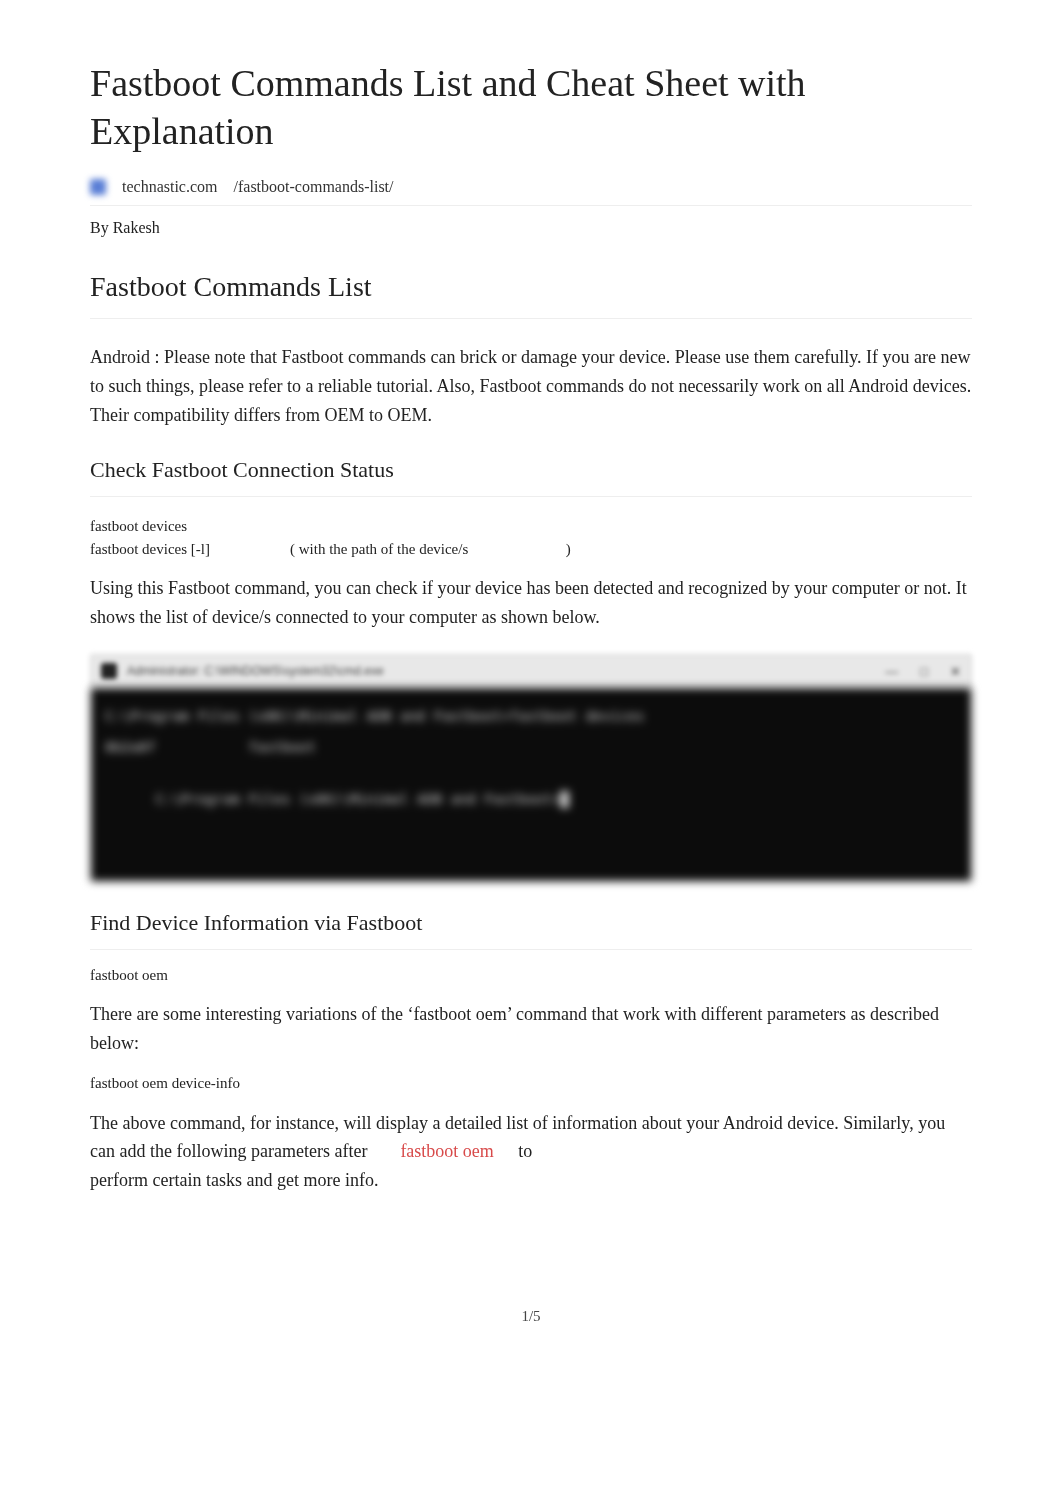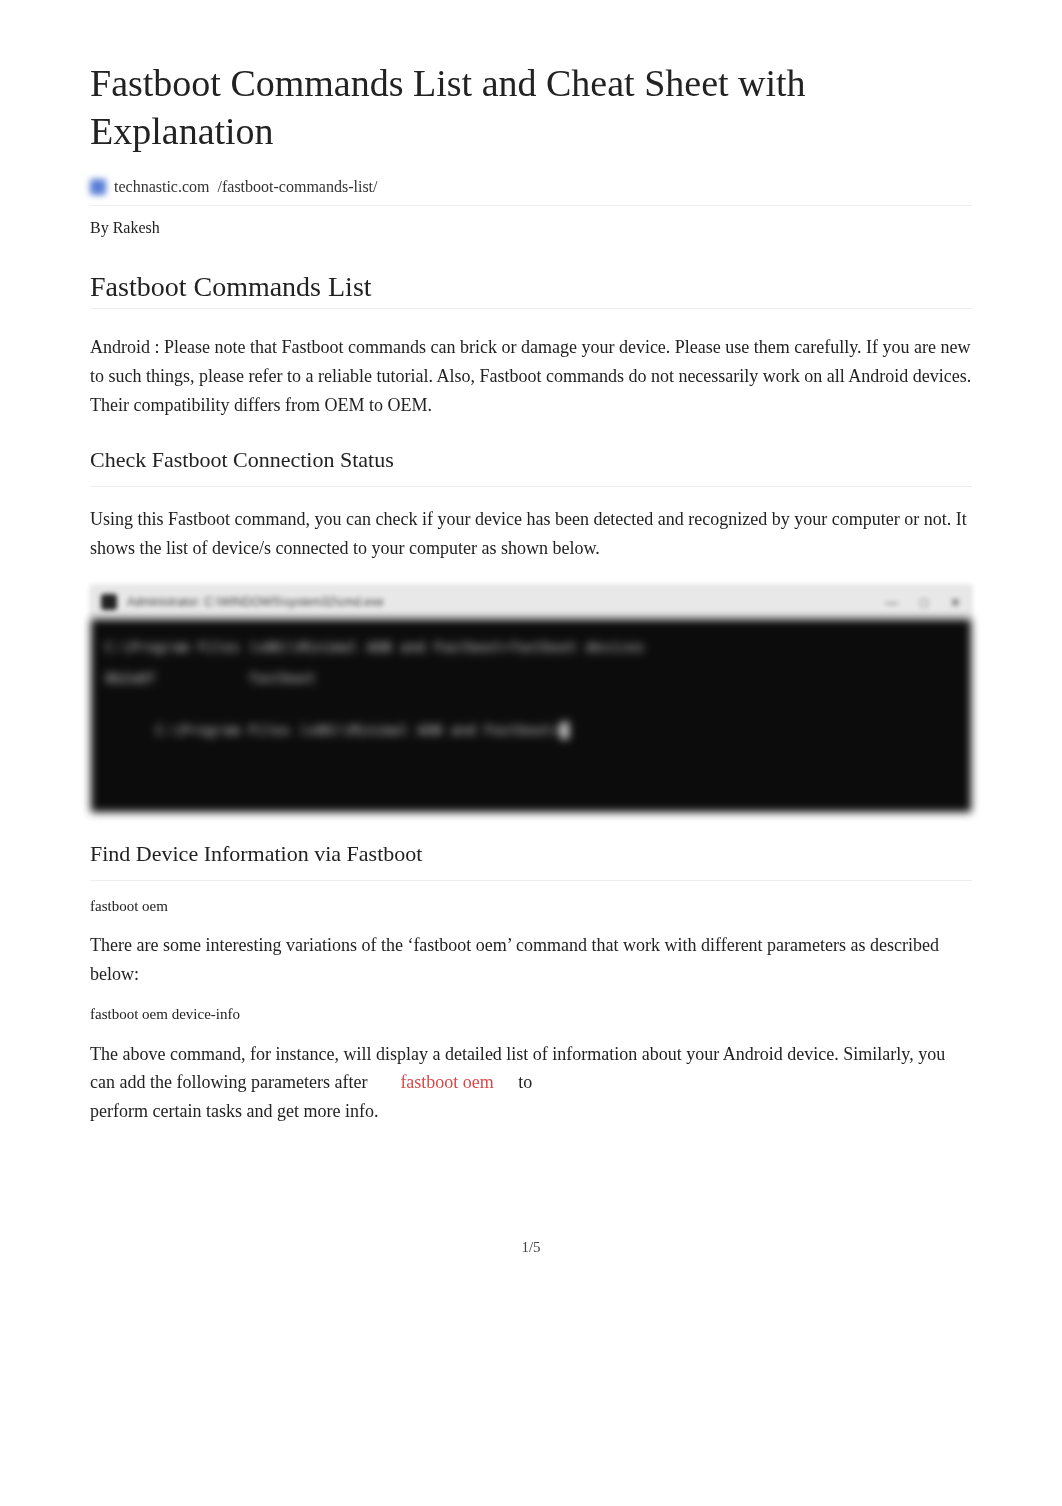--- a/index.html
+++ b/index.html
@@ -17,21 +17,21 @@
   }
   h1 {
     font-size: 38px;
     font-weight: normal;
     margin-bottom: 20px;
     line-height: 1.25;
   }
   .byline-row {
     display: flex;
     align-items: center;
-    gap: 8px;
+    gap: 16px;
     font-size: 16px;
     margin-bottom: 10px;
     border-bottom: 1px solid rgba(200,200,200,0.3);
     padding-bottom: 6px;
   }
   .site-icon {
     width: 16px;
     height: 16px;
     background: #5a7fd6;
     filter: blur(3px);
@@ -43,20 +43,21 @@
   .author {
     font-size: 16px;
     margin-bottom: 26px;
     margin-top: 8px;
   }
   h2 {
     font-size: 28px;
     font-weight: normal;
     margin-bottom: 24px;
     border-bottom: 1px solid rgba(200,200,200,0.3);
+    padding-bottom: 10px;
   }
   h3 {
     font-size: 22px;
     font-weight: normal;
     margin-top: 24px;
     margin-bottom: 8px;
     border-bottom: 1px solid rgba(200,200,200,0.3);
     padding-bottom: 10px;
   }
   .warning {
@@ -182,20 +183,30 @@
 
 <p class="warning">
   <span class="">Android</span>
   <span>:</span>
   <span>Please note that Fastboot commands can brick or damage your device. Please use them carefully. If you are new to such things, please refer to a reliable tutorial. Also, Fastboot commands do not necessarily work on all Android devices. Their compatibility differs from OEM to OEM.</span>
 </p>
 
 <h3>Check Fastboot Connection Status</h3>
 
 <div class="cmd-line">
+  <div>fastboot devices</div>
+  <div class="cmd-row">
+    <span class="cmd-label">fastboot devices [-l]</span>
+    <span class="cmd-note">
+      <span>(</span>
+      <span>with the path of the device/s</span>
+      <span style="display:inline-block;width:90px;"></span>
+      <span>)</span>
+    </span>
+  </div>
 </div>
 
 <p class="para">Using this Fastboot command, you can check if your device has been detected and recognized by your computer or not. It shows the list of device/s connected to your computer as shown below.</p>
 
 <div class="terminal-wrap">
   <div class="terminal-titlebar">
     <span class="titlebar-icon"></span>
     <span class="titlebar-text">Administrator: C:\WINDOWS\system32\cmd.exe</span>
     <span class="window-controls">
       <span>—</span>

